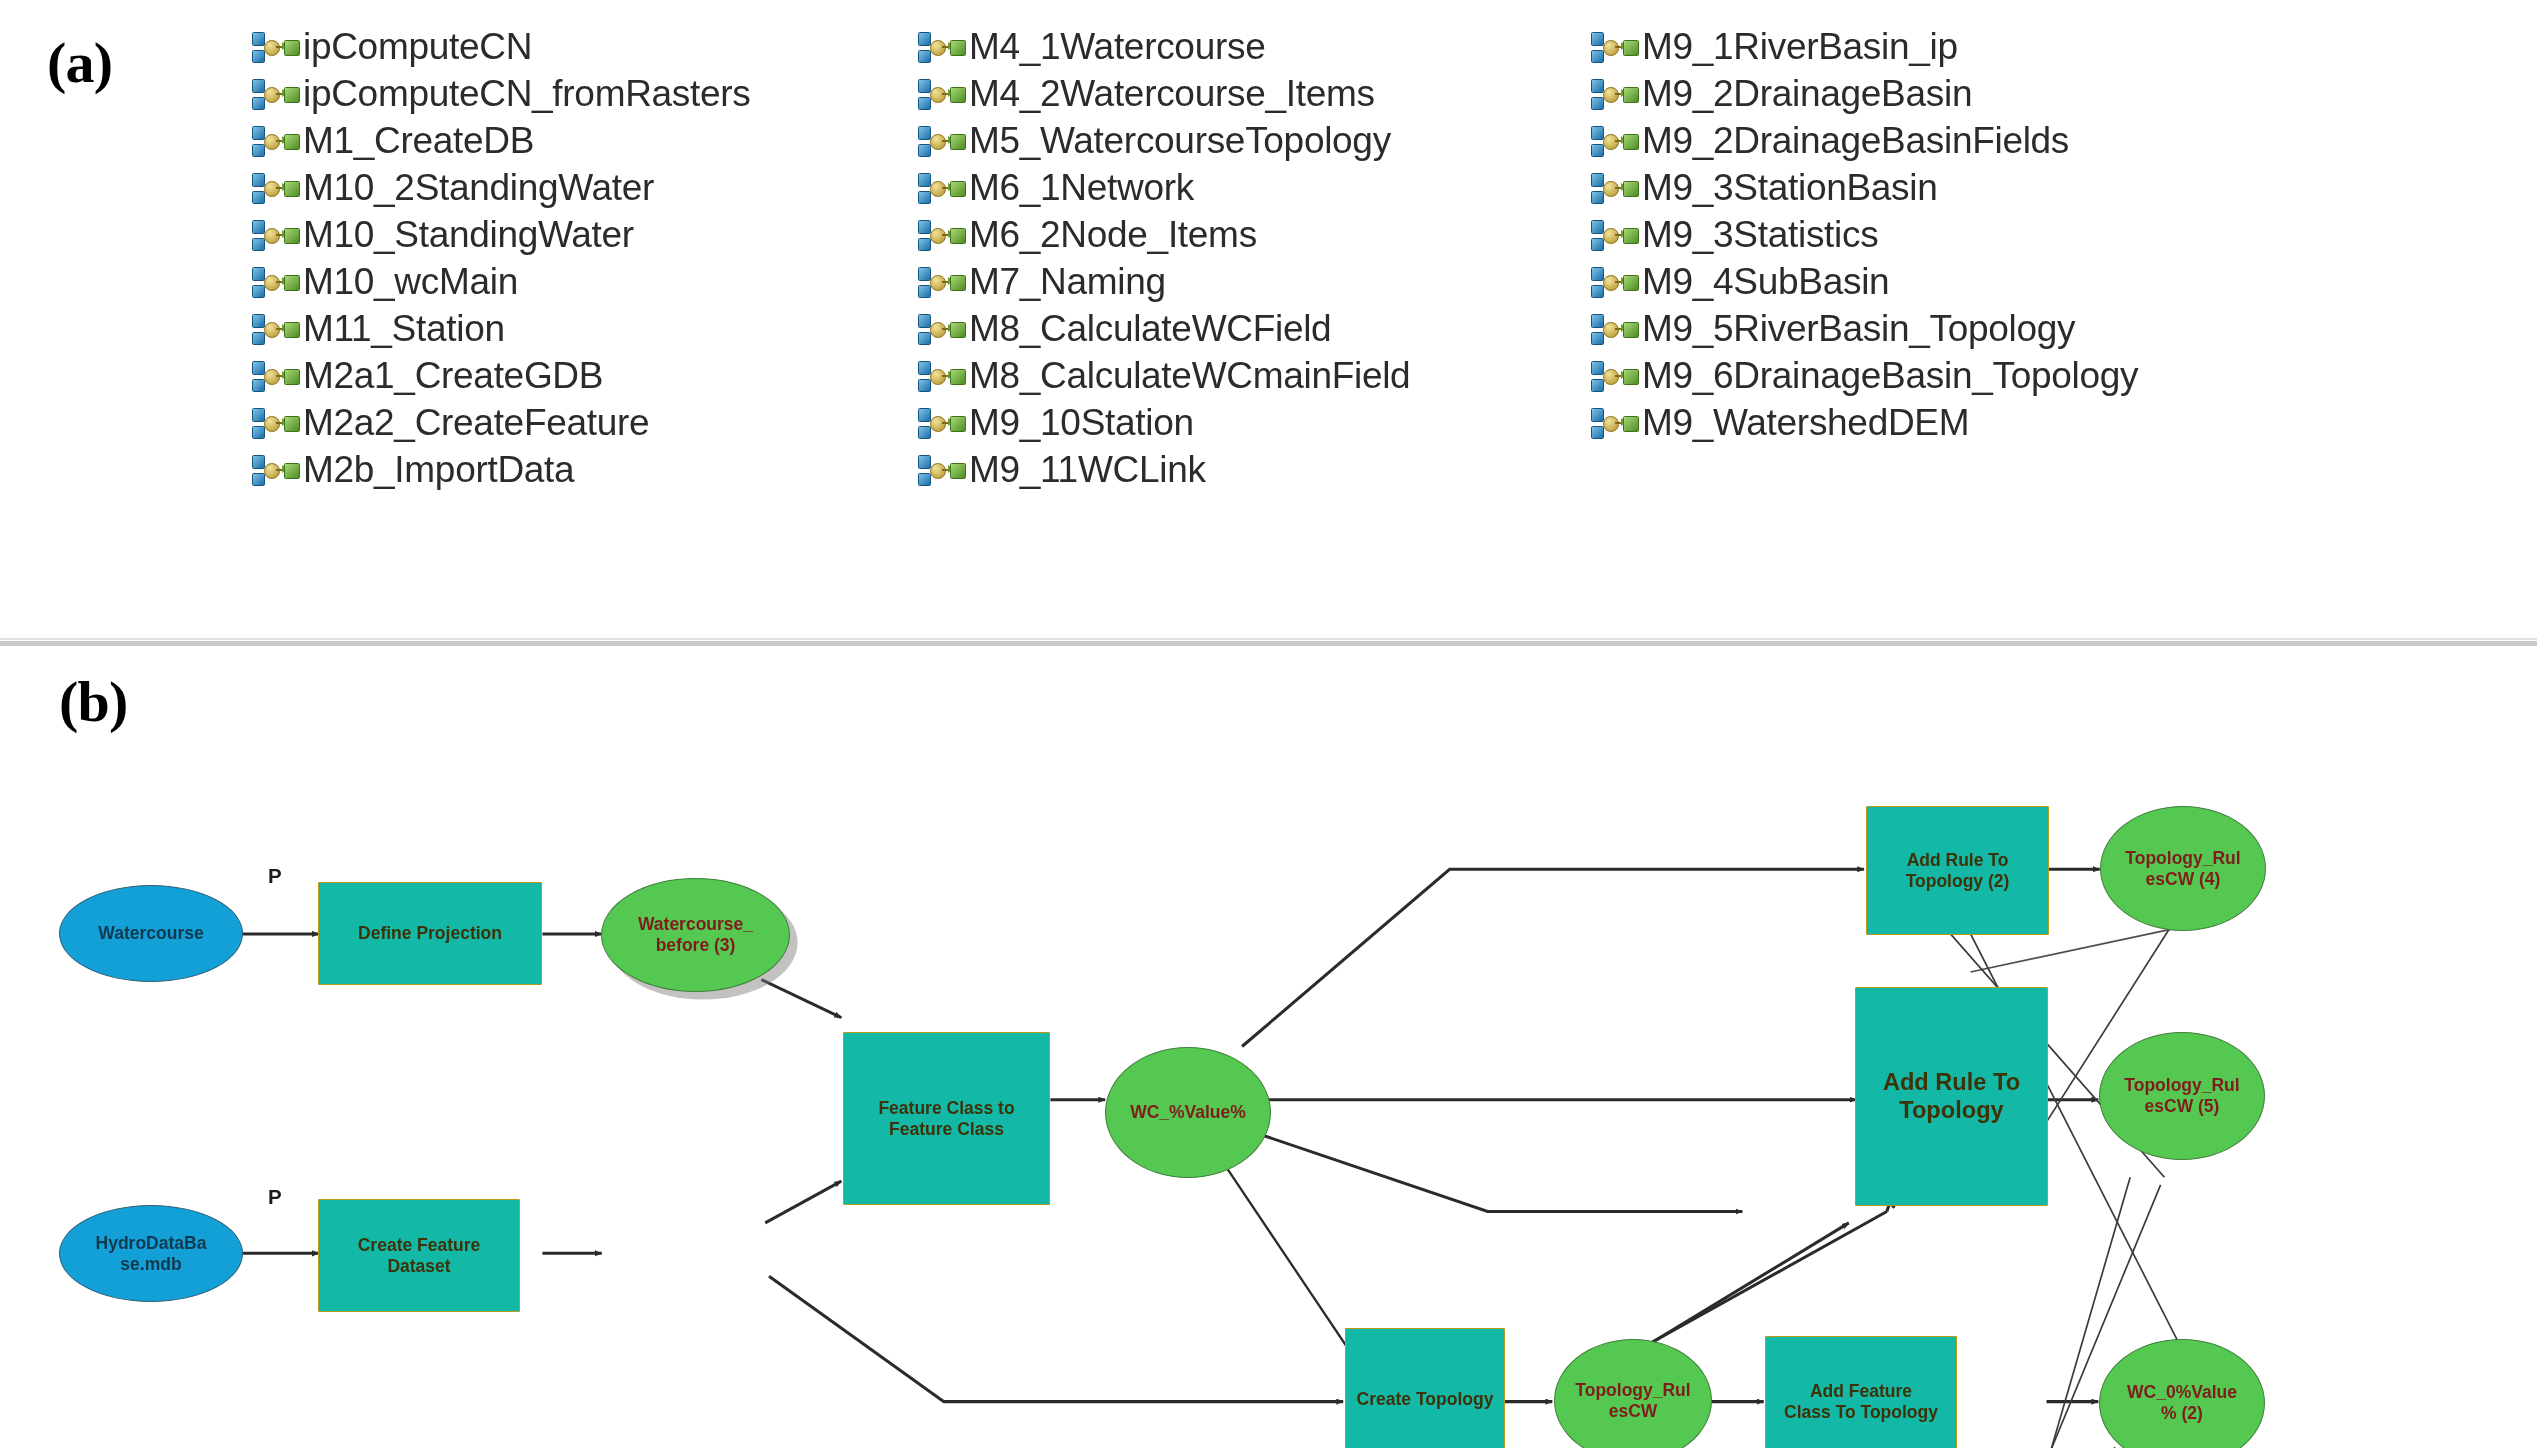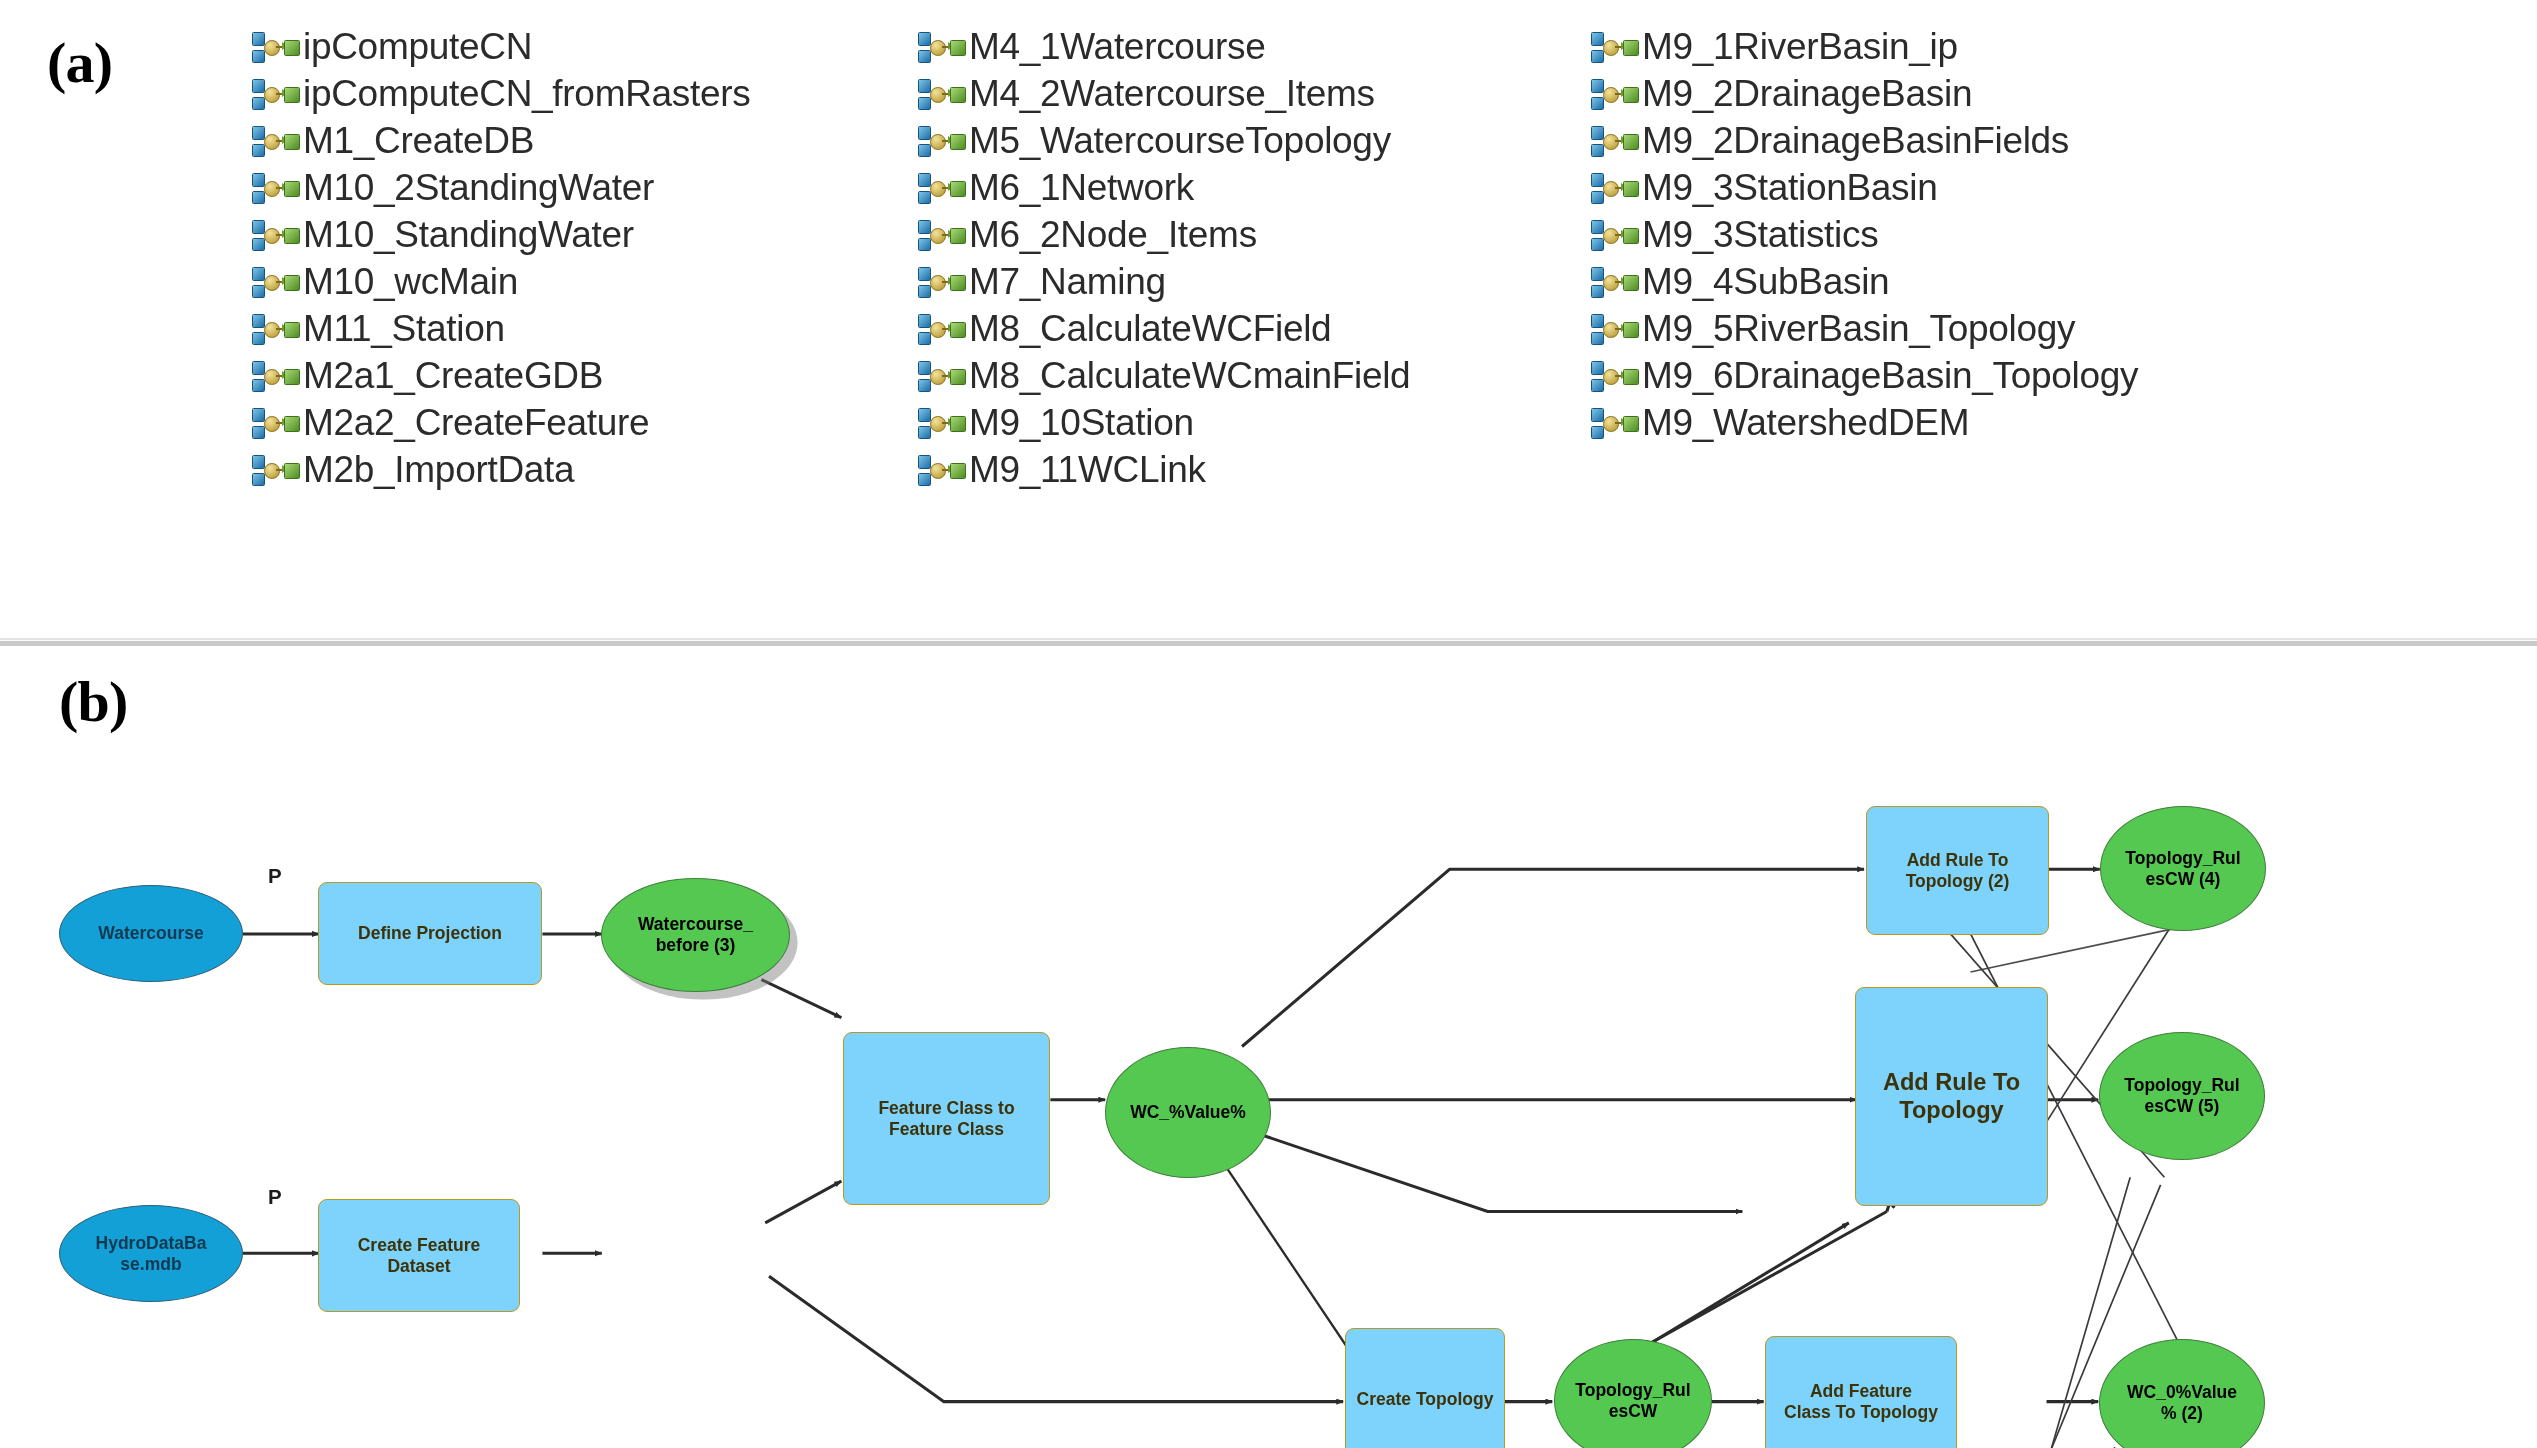--- a/index.html
+++ b/index.html
@@ -55,22 +55,22 @@
 
   .node{position:absolute;display:flex;align-items:center;justify-content:center;
         text-align:center;box-sizing:border-box;}
   .node .ntext{font-family:"Liberation Sans", sans-serif;font-size:17.5px;
                line-height:1.18;color:#242b12;padding:0 4.6px;}
 
   .node.ellipse{border-radius:50%;}
   .node.ellipse.blue{background:#12A0D7;border:1.5px solid #2d5f78;}
   .node.ellipse.blue .ntext{color:#10384f;font-weight:bold;}
   .node.ellipse.green{background:#55C851;border:1.5px solid #3f7f3b;}
-  .node.ellipse.green .ntext{color:#000000;font-weight:bold;}
-  .node.rect{background:#7dd3fc;border:1.5px solid #b99a1b;border-radius:9px;}
+  .node.ellipse.green .ntext{color:#7f1d1d;font-weight:bold;}
+  .node.rect{background:#14b8a6;border:1.5px solid #b99a1b;border-radius:1px;}
   .node.rect .ntext{color:#3d3208;font-weight:bold;}
   .node.rect.emphasis .ntext{font-size:23.6px;}
 
   .shadowed{box-shadow:7.6px 7.6px 0 rgba(120,120,120,0.45);}
 
   .p-mark{position:absolute;font-family:"Liberation Sans", sans-serif;
           font-size:20.5px;font-weight:bold;color:#1c1c1c;}
 </style>
 </head>
 <body>

